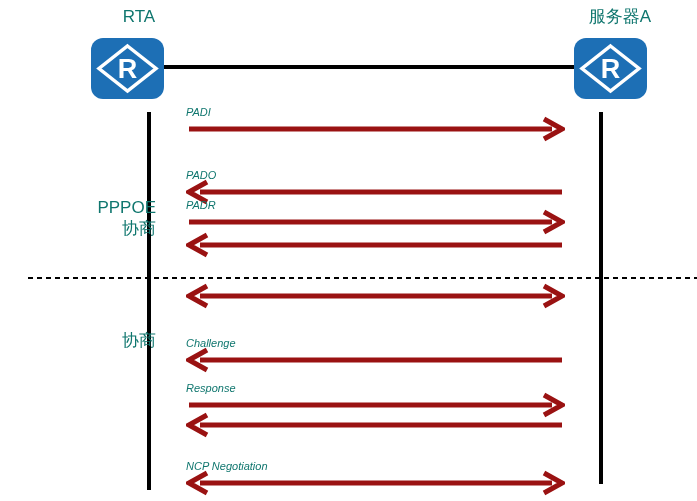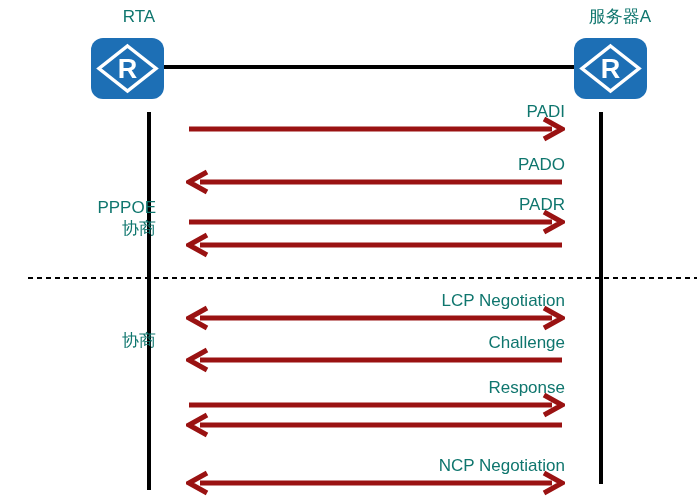--- a/index.html
+++ b/index.html
@@ -41,26 +41,27 @@
     background:repeating-linear-gradient(90deg,var(--line) 0 5px,transparent 5px 9px);
   }
   .phase-label{
     position:absolute;left:18px;width:110px;
     text-align:right;font-size:17px;line-height:21px;
   }
   .phase-label.p1{top:197px;}
   .phase-label.p2{top:330px;}
   .phase-label span{display:block;}
   .msg-row{position:absolute;left:158px;width:379px;}
-  .r0{top:101px;} .r1{top:154px;} .r2{top:194px;}
+  .r0{top:101px;} .r1{top:164px;} .r2{top:194px;}
   .r3{top:239px;} .r4{top:290px;} .r5{top:332px;}
   .r6{top:377px;} .r7{top:419px;} .r8{top:455px;}
   .msg-label{
-    font-size:17px;line-height:22px;text-align:right;
+    font-size:11px;line-height:22px;text-align:left;
     white-space:nowrap;
+    font-style:italic;
   }
   .msg-arrow{display:block;margin-top:-7px;}
   .msg-arrow .shaft,.msg-arrow .head{
     stroke:var(--arrow);stroke-width:5;fill:none;
     stroke-linejoin:miter;stroke-miterlimit:10;
   }
   .msg-arrow .head{display:none;}
   .dir-left .head-left,.dir-both .head-left{display:inline;}
   .dir-right .head-right,.dir-both .head-right{display:inline;}
 </style>
@@ -124,21 +125,20 @@
     </svg>
   </div>
   <div class="msg-row r3 dir-left">
     <svg class="msg-arrow" width="379" height="26" viewBox="0 0 379 26">
       <line class="shaft" x1="14" y1="13" x2="376" y2="13"></line>
       <polyline class="head head-left" points="21,3 3,13 21,23"></polyline>
       <polyline class="head head-right" points="358,3 376,13 358,23"></polyline>
     </svg>
   </div>
   <div class="msg-row r4 dir-both">
-    <div class="msg-label">LCP Negotiation</div>
     <svg class="msg-arrow" width="379" height="26" viewBox="0 0 379 26">
       <line class="shaft" x1="14" y1="13" x2="366" y2="13"></line>
       <polyline class="head head-left" points="21,3 3,13 21,23"></polyline>
       <polyline class="head head-right" points="358,3 376,13 358,23"></polyline>
     </svg>
   </div>
   <div class="msg-row r5 dir-left">
     <div class="msg-label">Challenge</div>
     <svg class="msg-arrow" width="379" height="26" viewBox="0 0 379 26">
       <line class="shaft" x1="14" y1="13" x2="376" y2="13"></line>

